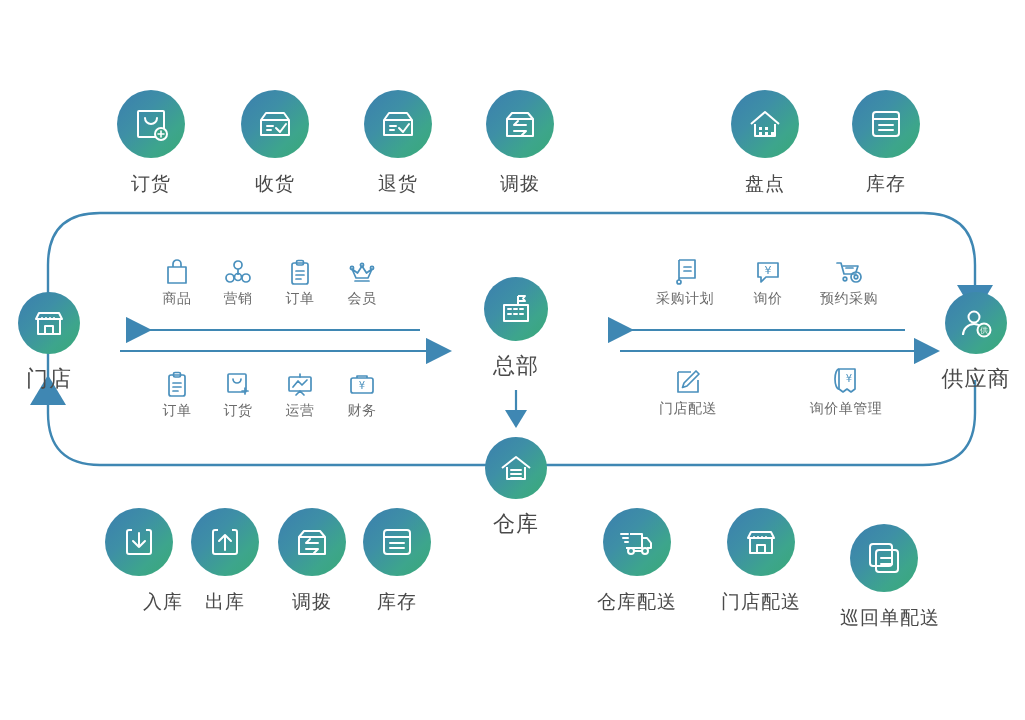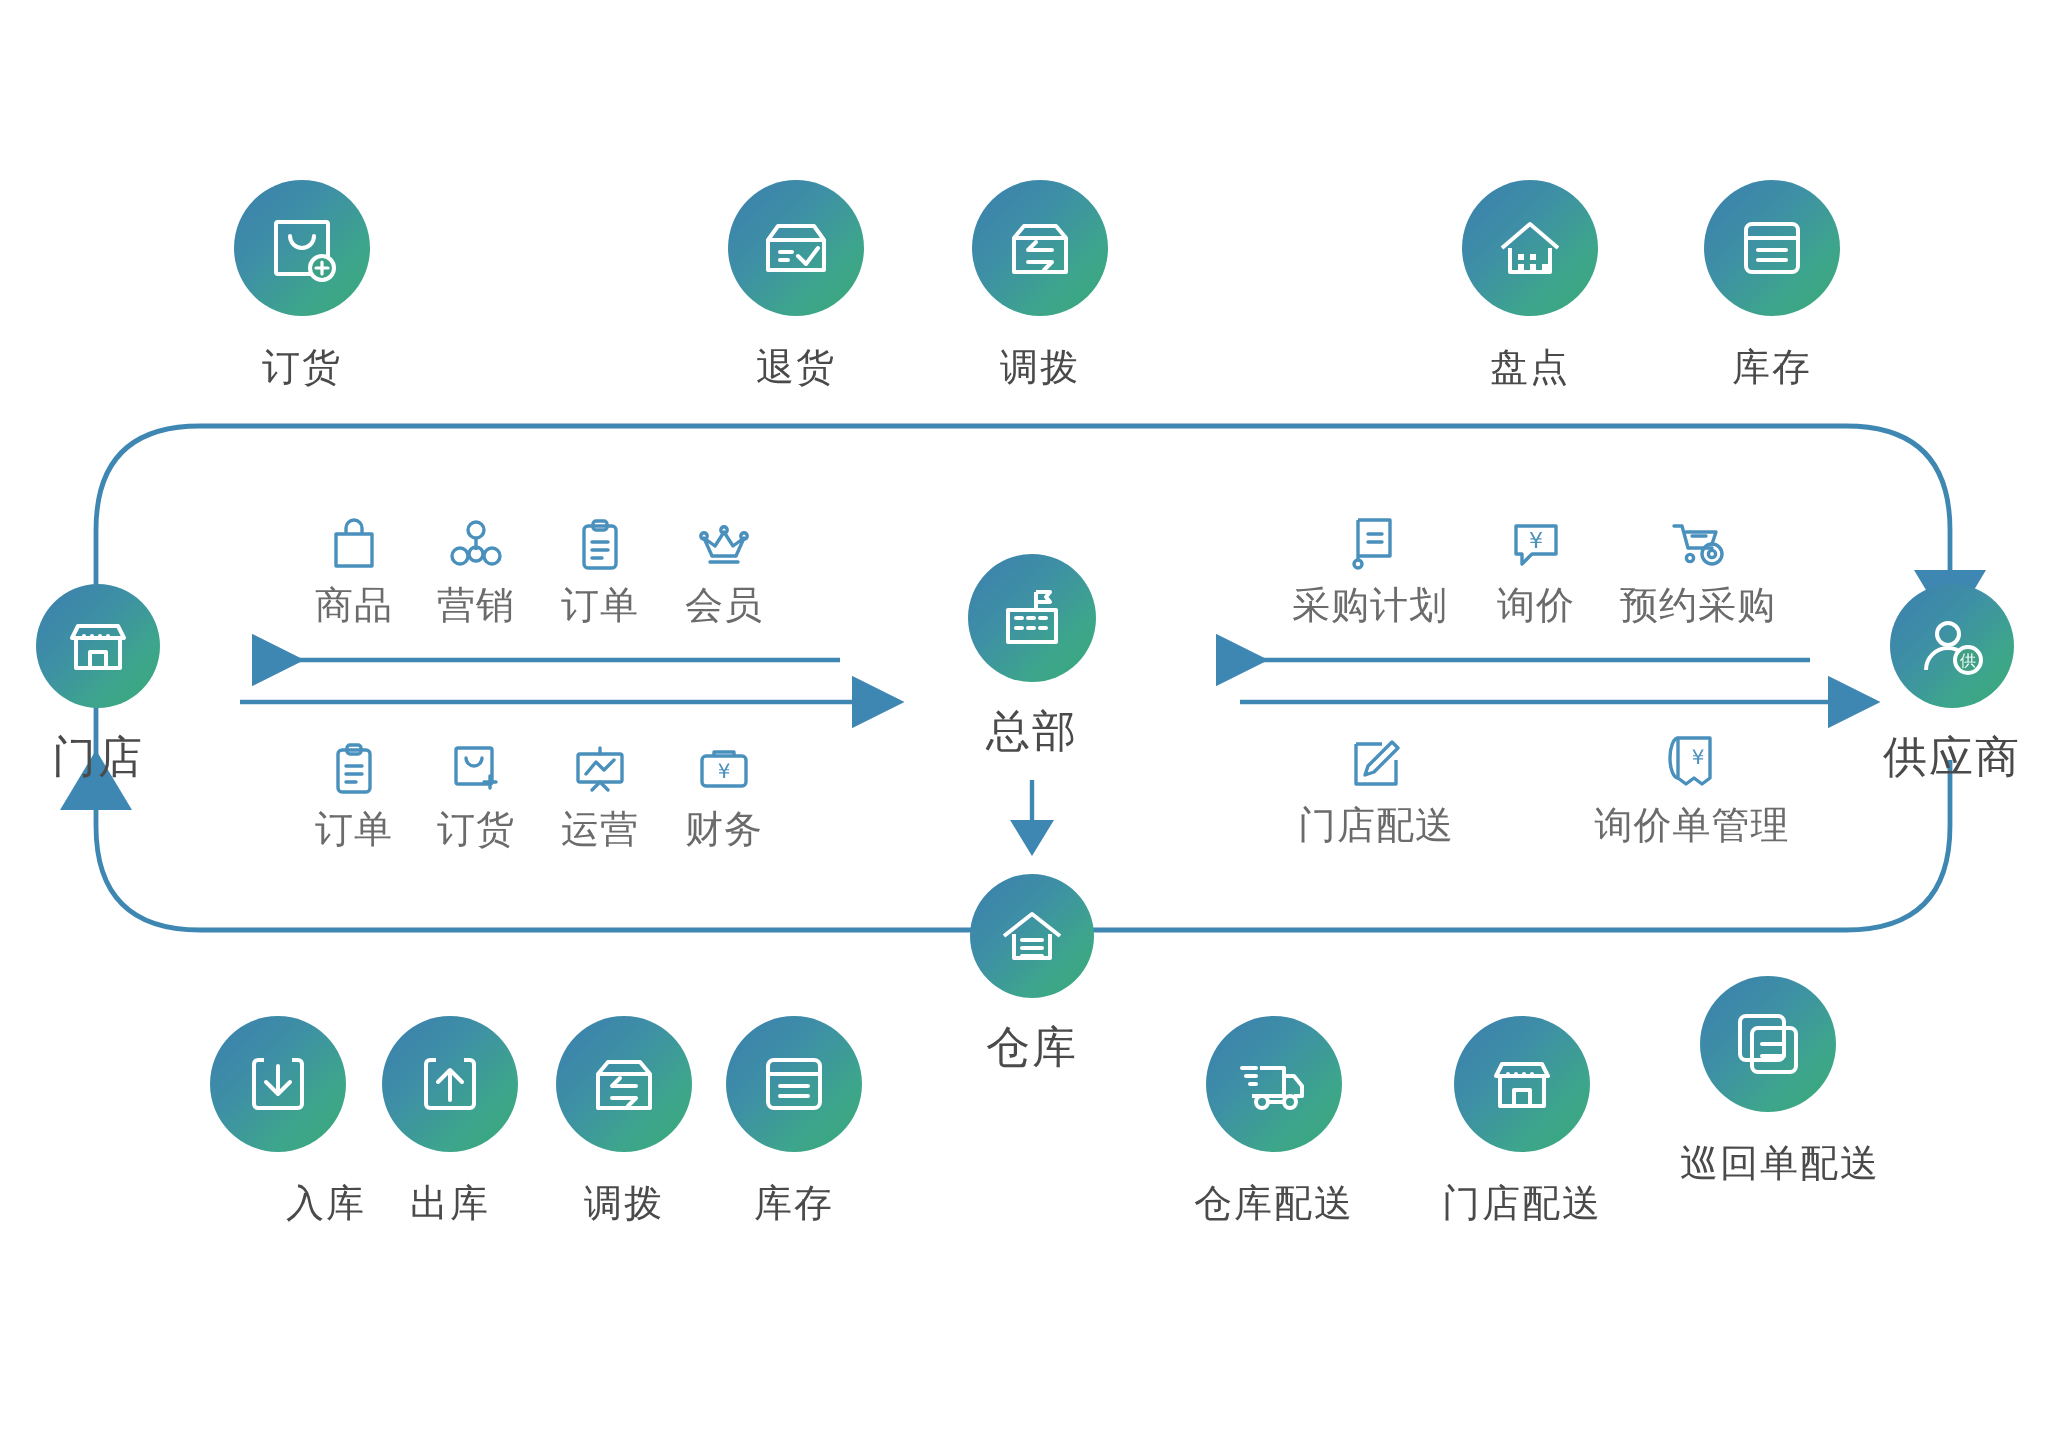--- a/index.html
+++ b/index.html
@@ -70,21 +70,21 @@
     width: 86px;
   }
   .mini .mini-icon {
     height: 32px;
     display: flex;
     align-items: flex-end;
     justify-content: center;
   }
   .mini .mini-icon svg { display: block; }
   .mini .mini-label {
-    font-size: 19px;
+    font-size: 14px;
     color: #6b6b6b;
     margin-top: 4px;
     white-space: nowrap;
     letter-spacing: 0.5px;
   }
   .mini.wide { width: 120px; }
 </style>
 </head>
 <body>
 
@@ -123,20 +123,31 @@
       <svg width="38" height="38" viewBox="0 0 38 38" fill="none" stroke="#fff" stroke-width="2">
         <rect x="6" y="6" width="26" height="26" rx="1"></rect>
         <path d="M13 13 a6 6 0 0 0 12 0" stroke-linecap="round"></path>
         <circle cx="29" cy="29" r="6" fill="#3ca287" stroke="#fff" stroke-width="2"></circle>
         <path d="M29 26 v6 M26 29 h6" stroke="#fff" stroke-width="1.6" stroke-linecap="round"></path>
       </svg>
     </div>
     <div class="node-label">订货</div>
   </div>
 
+  <div class="node strip-item" style="left:231px; top:90px; width:88px;">
+    <div class="disc">
+      <svg width="38" height="38" viewBox="0 0 38 38" fill="none" stroke="#fff" stroke-width="2" stroke-linejoin="round">
+        <path d="M5 15 L10 8 H28 L33 15 V30 H5 Z"></path>
+        <path d="M5 15 H33"></path>
+        <path d="M11 21 h6 M11 25 h4" stroke-linecap="round"></path>
+        <path d="M20 23 l4 4 l6 -8" stroke-linecap="round"></path>
+      </svg>
+    </div>
+    <div class="node-label">收货</div>
+  </div>
 
   <div class="node strip-item" style="left:354px; top:90px; width:88px;">
     <div class="disc">
       <svg width="38" height="38" viewBox="0 0 38 38" fill="none" stroke="#fff" stroke-width="2" stroke-linejoin="round">
         <path d="M5 15 L10 8 H28 L33 15 V30 H5 Z"></path>
         <path d="M5 15 H33"></path>
         <path d="M11 21 h6 M11 25 h4" stroke-linecap="round"></path>
         <path d="M20 23 l4 4 l6 -8" stroke-linecap="round"></path>
       </svg>
     </div>
@@ -438,21 +449,21 @@
         <path d="M12 9 H24 V23 H8 M24 13 h5 l4 5 V23 H29"></path>
         <path d="M3 9 h7 M5 13 h5 M7 17 h3" stroke-linecap="round"></path>
         <circle cx="13" cy="26" r="3"></circle>
         <circle cx="27" cy="26" r="3"></circle>
         <path d="M16 26 h8" stroke-linecap="round"></path>
       </svg>
     </div>
     <div class="node-label">仓库配送</div>
   </div>
 
-  <div class="node strip-item" style="left:840px; top:488px; width:88px;text-align:center;">
+  <div class="node strip-item" style="left:840px; top:524px; width:88px;text-align:center;">
     <div class="disc">
       <svg width="38" height="38" viewBox="0 0 38 38" fill="none" stroke="#fff" stroke-width="2" stroke-linejoin="round">
         <rect x="5" y="5" width="22" height="22" rx="3"></rect>
         <rect x="11" y="11" width="22" height="22" rx="3"></rect>
         <path d="M16 19 h11 M16 25 h11" stroke-linecap="round"></path>
       </svg>
     </div>
     <div class="node-label">巡回单配送</div>
   </div>
 

